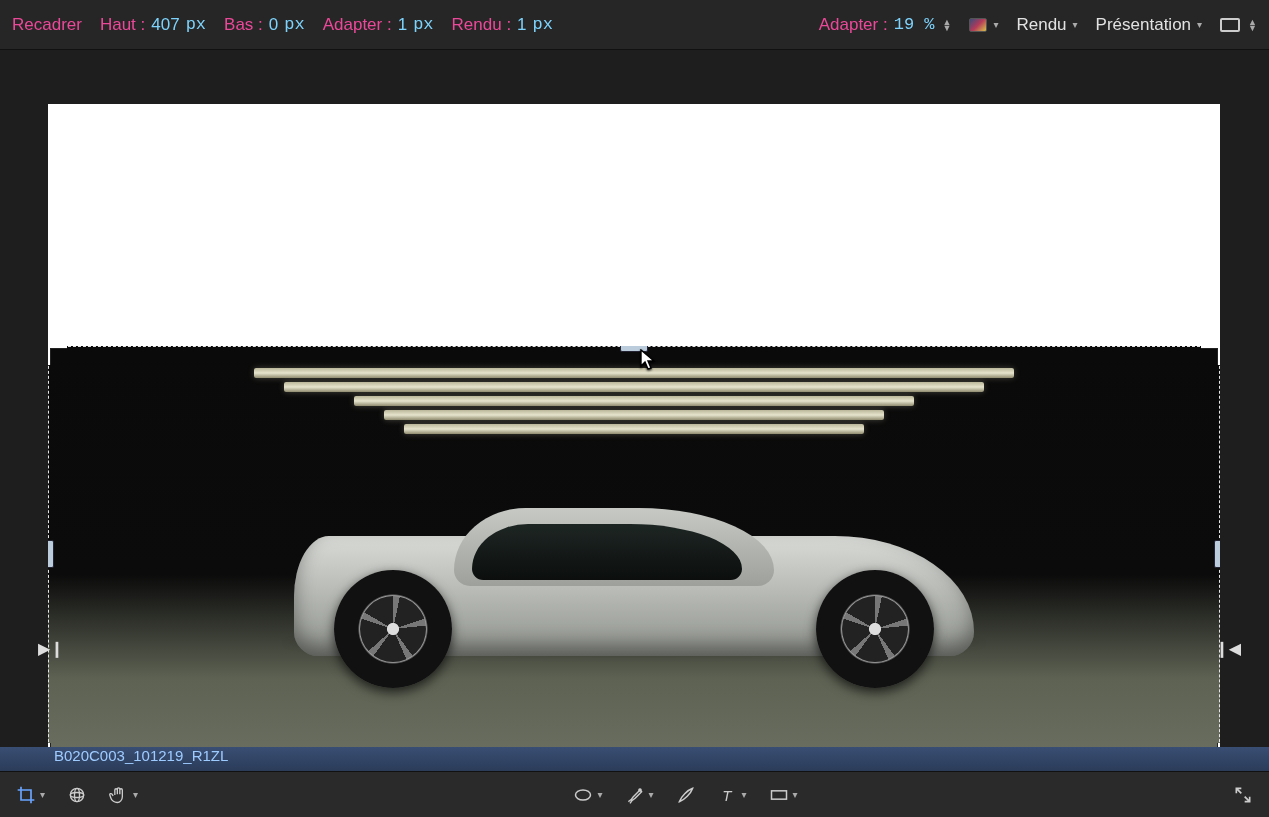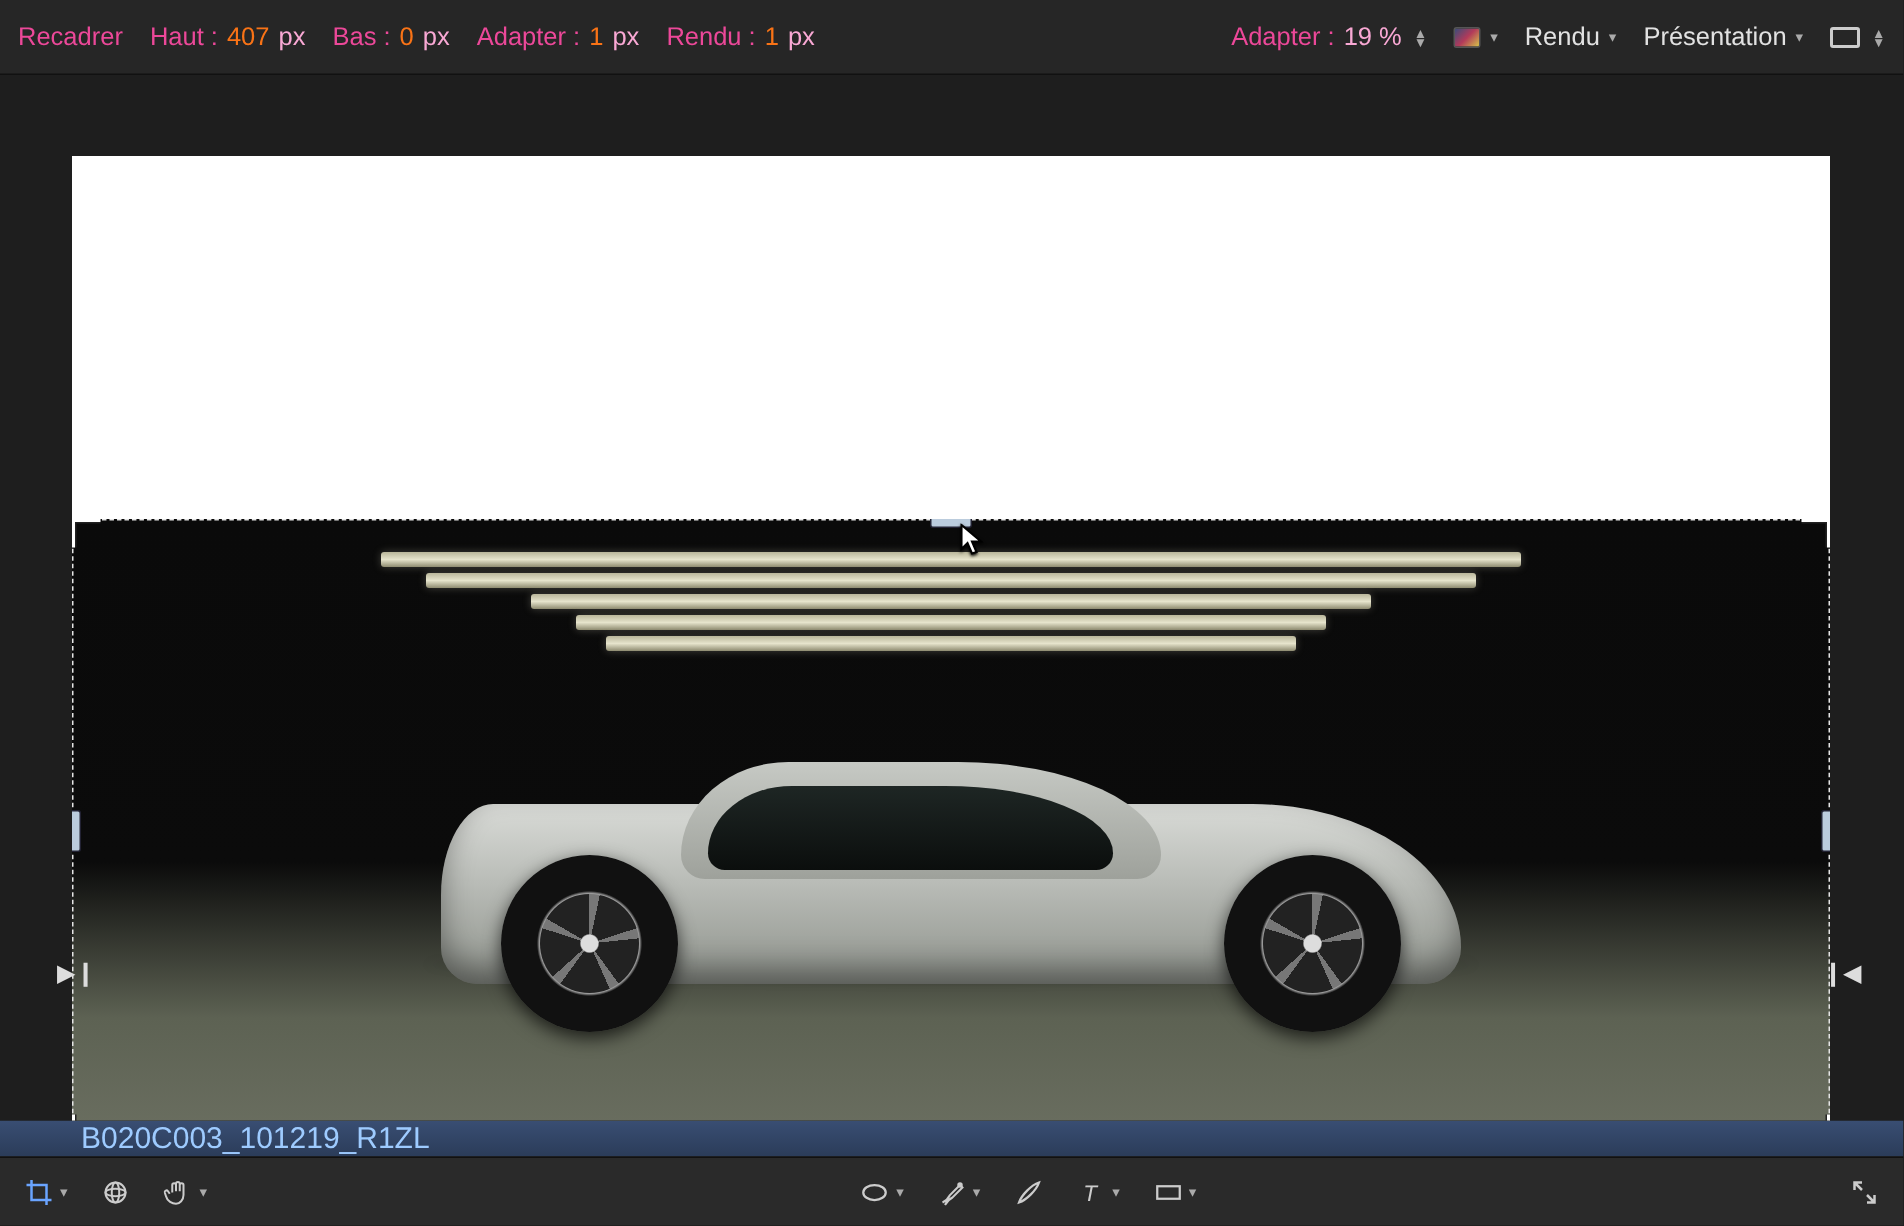--- a/index.html
+++ b/index.html
@@ -2,22 +2,22 @@
 <html><head>
 <meta charset="utf-8">
 <style>
 * { margin:0; padding:0; box-sizing:border-box; font-family:-apple-system,"Helvetica Neue",Arial,sans-serif; }
 body { background:#1e1e1e; color:#ccc; width:1269px; height:817px; overflow:hidden; display:flex; flex-direction:column; }
 
 
 .topbar { height:50px; background:#262626; display:flex; align-items:center; padding:0 12px; gap:18px; font-size:17px; border-bottom:1px solid #111; }
 .topbar .seg { display:flex; align-items:center; gap:6px; white-space:nowrap; }
 .topbar .label { color:#ec4899; }
-.topbar .value { color:#f97316; }
-.topbar .unit { color:#f9a8d4; }
+.topbar .value { color:#7dd3fc; }
+.topbar .unit { color:#7dd3fc;font-family:Liberation Mono, monospace; }
 .topbar .spacer { flex:1; }
 .chev { font-size:12px; color:#aaa; display:flex; flex-direction:column; line-height:6px; margin-left:2px;}
 .chev span{font-size:9px;}
 .dd { display:flex; align-items:center; gap:6px; color:#e2e2e2; }
 .swatch { width:18px; height:14px; background:linear-gradient(135deg,#3a4d7a,#b33a5a,#d6c24a); border:1px solid #555; border-radius:2px; }
 .monitor { width:20px; height:14px; border:2px solid #ccc; border-radius:2px; background:#262626; }
 
 
 .canvas-wrap { flex:1; background:#1e1e1e; position:relative; overflow:hidden; }
 .stack { position:absolute; left:48px; top:54px; width:1172px; height:658px; display:flex; flex-direction:column; }
@@ -49,21 +49,21 @@
 .edge-handle.v{ width:10px; height:28px;} .edge-handle.left{ left:-5px; top:50%; transform:translateY(-50%);} .edge-handle.right{ right:-5px; top:50%; transform:translateY(-50%);}
 .cursor { position:absolute; top:2px; left:50%; margin-left:6px; width:18px; height:22px; }
 .cursor svg{ filter:drop-shadow(0 1px 1px #000);}
 
 
 .ph-row { position:absolute; left:38px; right:28px; bottom:90px; height:18px; }
 .play-start, .play-end { position:absolute; color:#ddd; font-size:16px; }
 .play-start{ left:0;} .play-end{ right:0;}
 
 
-.clipbar { height:24px; background:linear-gradient(#394e73,#2b3c59); color:#9ecbff; font-size:20px; display:flex; align-items:flex-end; padding-left:54px; }
+.clipbar { height:24px; background:linear-gradient(#394e73,#2b3c59); color:#9ecbff; font-size:15px; display:flex; align-items:flex-start; padding-left:54px; }
 
 
 .bottombar { height:46px; background:#2a2a2a; border-top:1px solid #111; display:flex; align-items:center; padding:0 16px; gap:24px; }
 .bottombar .group { display:flex; align-items:center; gap:22px; }
 .bottombar .grow { flex:1; }
 .iconbtn { display:flex; align-items:center; gap:4px; color:#ccc; cursor:default; }
 .iconbtn svg { width:20px; height:20px; }
 .iconbtn.active svg { stroke:#6aa4ff; fill:none;}
 .caret { font-size:10px; color:#aaa; }
 </style>

